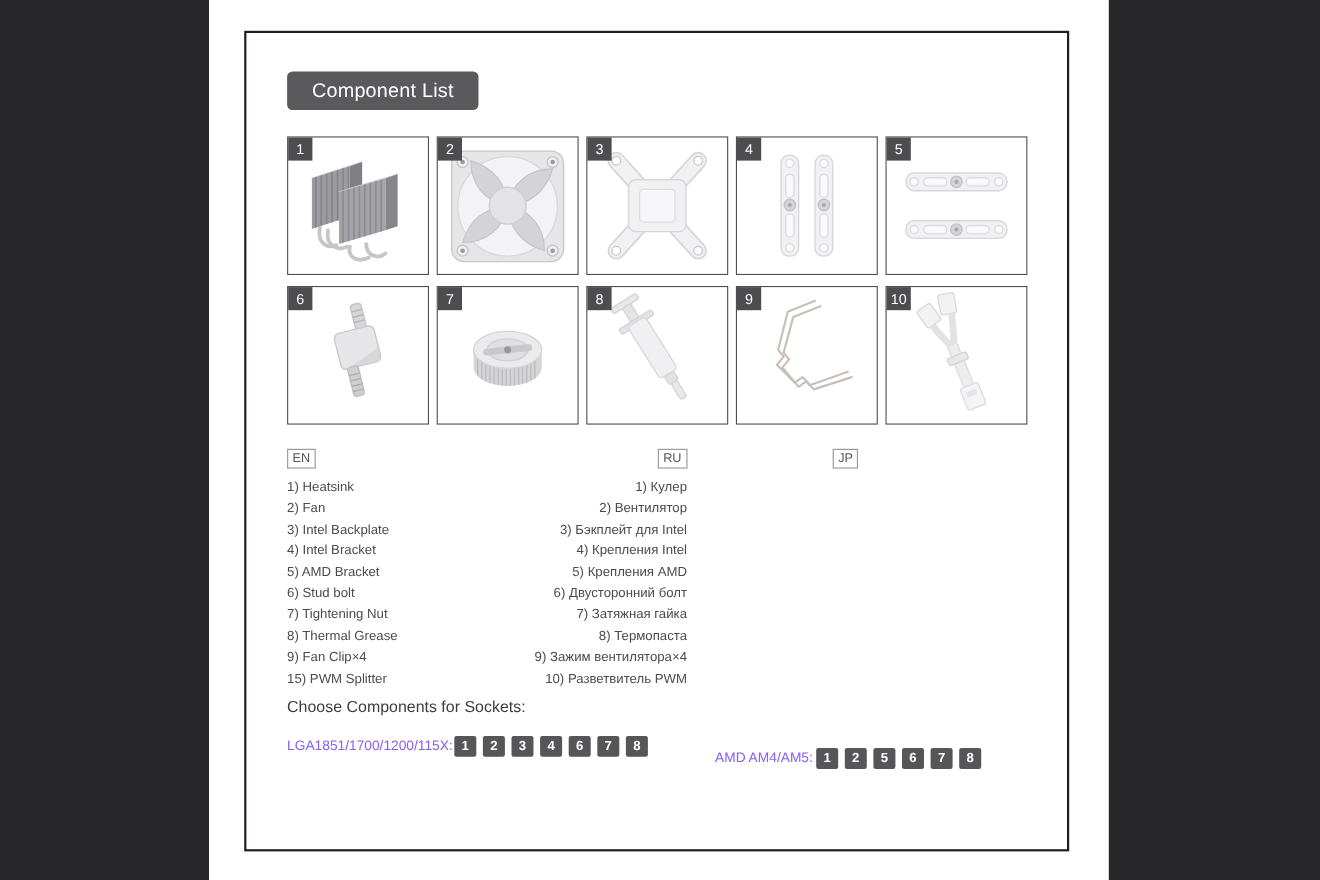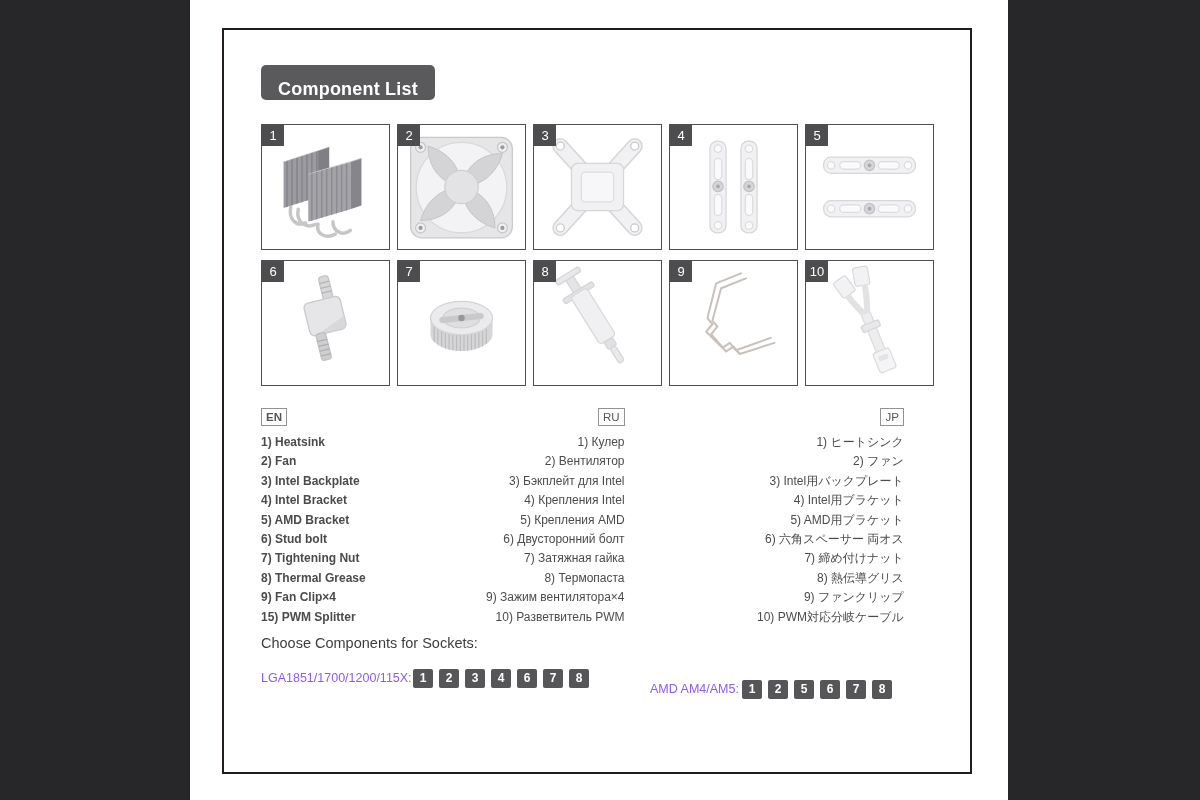--- a/index.html
+++ b/index.html
@@ -13,22 +13,22 @@
   .paper-strip{
     position:absolute;left:190px;top:0;width:818px;height:800px;background:#ffffff;
   }
   .page{
     position:absolute;left:222px;top:28px;width:750px;height:746px;
     background:#ffffff;border:2px solid #221c1a;box-sizing:border-box;
   }
   .title-box{
     position:absolute;left:37px;top:35px;width:174px;height:35px;
     background:#5a5a5d;border-radius:5px;color:#ffffff;
-    font-size:18px;font-weight:bold;letter-spacing:.2px;
-    display:flex;align-items:flex-end;justify-content:center;
+    font-size:18px;font-weight:normal;letter-spacing:.2px;
+    display:flex;align-items:center;justify-content:center;
   }
   .grid{
     position:absolute;left:37px;top:94px;
     display:grid;grid-template-columns:repeat(5,129px);grid-template-rows:126px 126px;
     column-gap:7px;row-gap:10px;
   }
   .cell{
     position:relative;background:#fff;border:1.5px solid #4e4e52;box-sizing:border-box;
   }
   .badge{
@@ -338,21 +338,21 @@
   <rect x="42.5" y="50" width="15" height="5.5" rx="1.5" fill="#e8e8ea" stroke="#d5d5d7"></rect>
   <rect x="43" y="74" width="14" height="17" rx="2" fill="#f4f4f6" stroke="#dcdcde"></rect>
   <rect x="46" y="78" width="8" height="4" rx="1" fill="#e4e4e6"></rect>
  </g>
 </svg>
           </div>
         </div>
       </div>
 
     <div class="lists" id="lists">
-        <div class="lang-col" style="left: 37px; font-weight: bold;"><span class="lang-label">EN</span><div class="lang-items">
+        <div class="lang-col" style="left: 37px;"><span class="lang-label">EN</span><div class="lang-items">
             <div class="lang-item">1) Heatsink</div>
             <div class="lang-item">2) Fan</div>
             <div class="lang-item">3) Intel Backplate</div>
             <div class="lang-item">4) Intel Bracket</div>
             <div class="lang-item">5) AMD Bracket</div>
             <div class="lang-item">6) Stud bolt</div>
             <div class="lang-item">7) Tightening Nut</div>
             <div class="lang-item">8) Thermal Grease</div>
             <div class="lang-item">9) Fan Clip×4</div>
             <div class="lang-item">15) PWM Splitter</div>
@@ -362,32 +362,21 @@
             <div class="lang-item">2) Вентилятор</div>
             <div class="lang-item">3) Бэкплейт для Intel</div>
             <div class="lang-item">4) Крепления Intel</div>
             <div class="lang-item">5) Крепления AMD</div>
             <div class="lang-item">6) Двусторонний болт</div>
             <div class="lang-item">7) Затяжная гайка</div>
             <div class="lang-item">8) Термопаста</div>
             <div class="lang-item">9) Зажим вентилятора×4</div>
             <div class="lang-item">10) Разветвитель PWM</div>
           </div></div>
-        <div class="lang-col" style="left: 533px; text-align: right;"><span class="lang-label">JP</span><div class="lang-items">
-            <div class="lang-item">1) ヒートシンク</div>
-            <div class="lang-item">2) ファン</div>
-            <div class="lang-item">3) Intel用バックプレート</div>
-            <div class="lang-item">4) Intel用ブラケット</div>
-            <div class="lang-item">5) AMD用ブラケット</div>
-            <div class="lang-item">6) 六角スペーサー 両オス</div>
-            <div class="lang-item">7) 締め付けナット</div>
-            <div class="lang-item">8) 熱伝導グリス</div>
-            <div class="lang-item">9) ファンクリップ</div>
-            <div class="lang-item">10) PWM対応分岐ケーブル</div>
-          </div></div>
+        <div class="lang-col" style="left: 533px; text-align: right;"><span class="lang-label">JP</span></div>
       </div>
 
     <div class="sockets-heading">Choose Components for Sockets:</div>
     <div id="socket-rows">
         <div class="socket-group" style="left: 37px;">
           <span class="socket-label" style="width: 152px; display: inline-block;">LGA1851/1700/1200/115X:</span>
           <span class="socket-boxes">
             <span class="socket-box">1</span>
             <span class="socket-box">2</span>
             <span class="socket-box">3</span>

